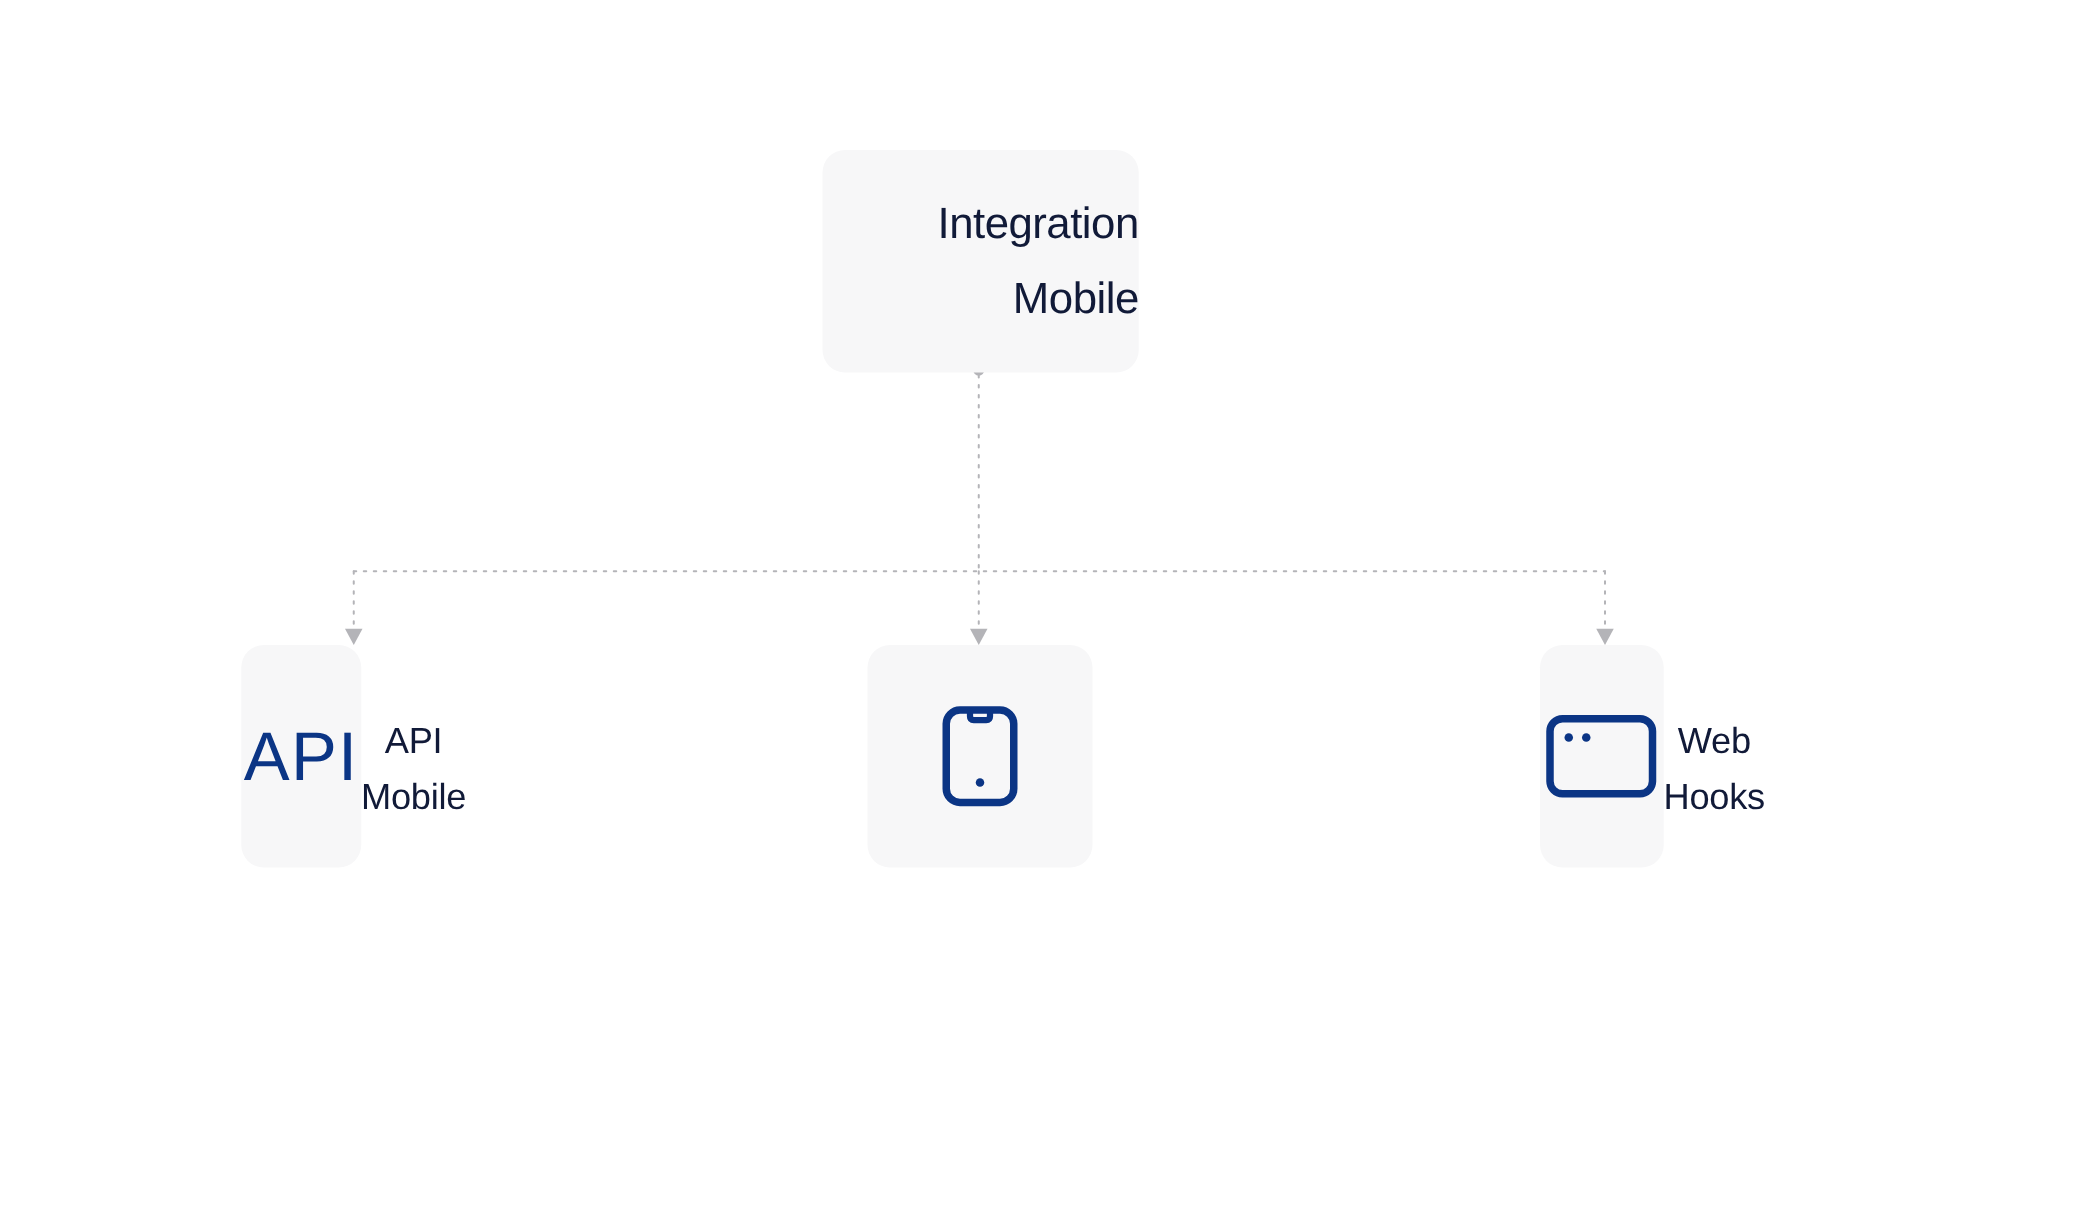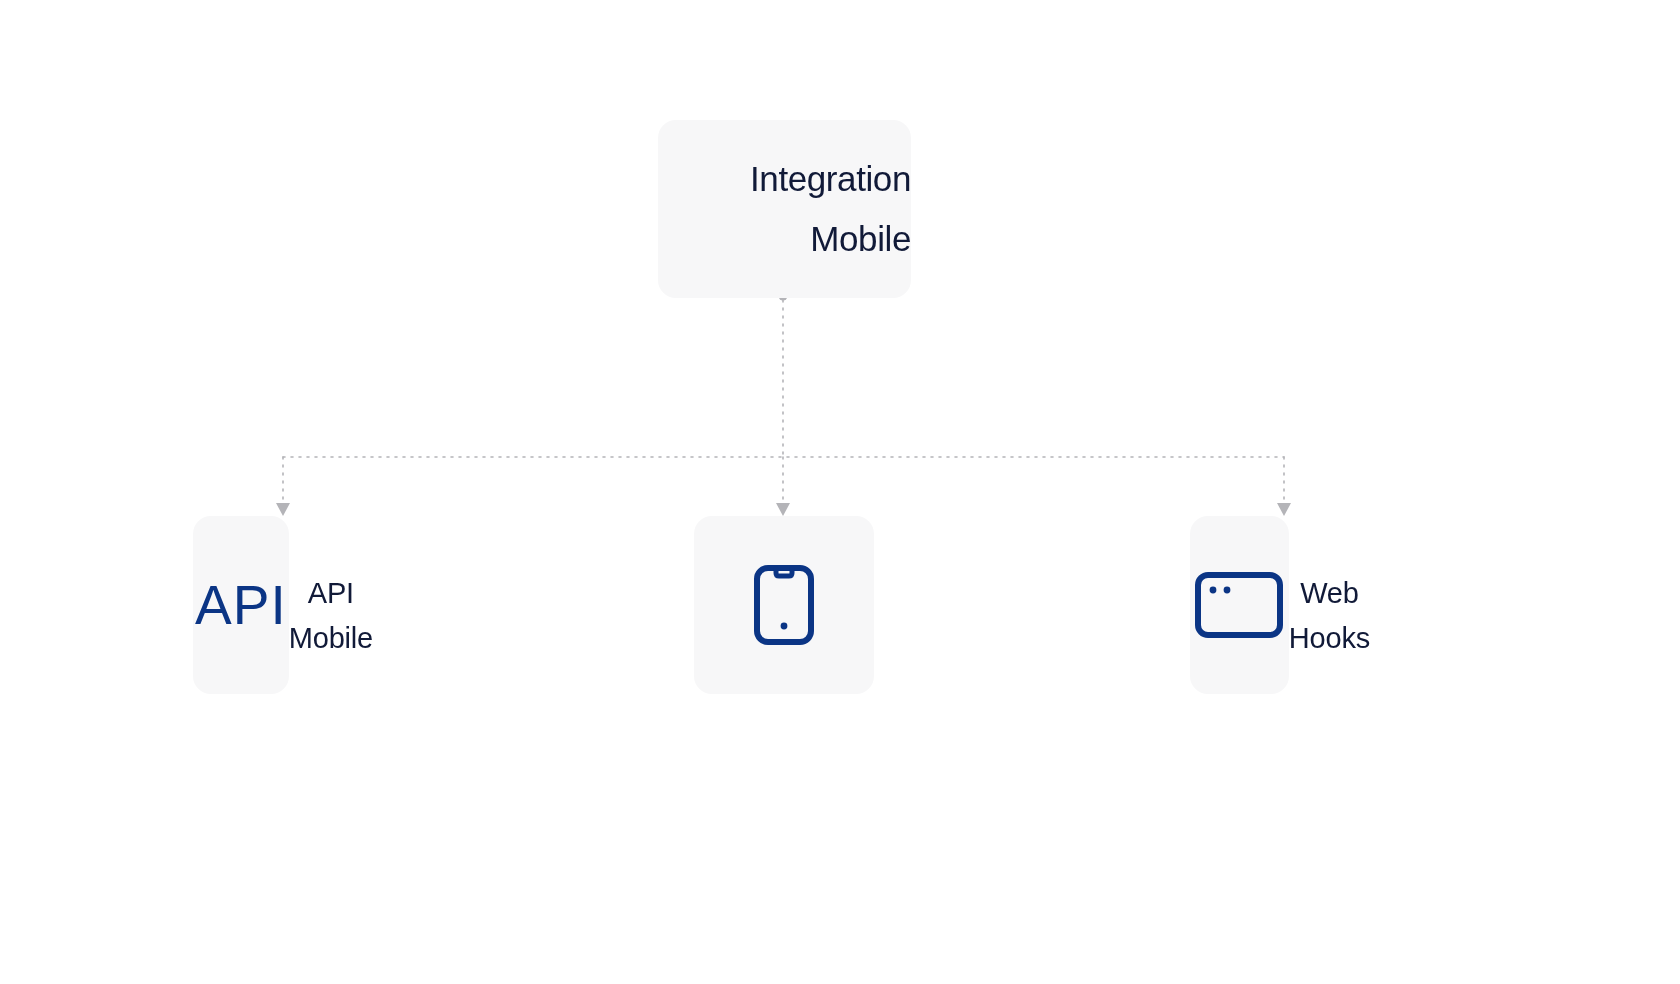--- a/index.html
+++ b/index.html
@@ -58,21 +58,21 @@
   .child-node {
     position: absolute;
     top: 516px;
     width: 180px;
     display: flex;
     flex-direction: row;
     align-items: center;
   }
   .child-node.pos-0 { left: 193px; }
   .child-node.pos-1 { left: 694px; }
-  .child-node.pos-2 { left: 1190px; }
+  .child-node.pos-2 { left: 1232px; }
 
   .child-card {
     width: 180px;
     height: 178px;
     background: #f7f7f8;
     border-radius: 18px;
     display: flex;
     align-items: center;
     justify-content: center;
     box-sizing: border-box;

